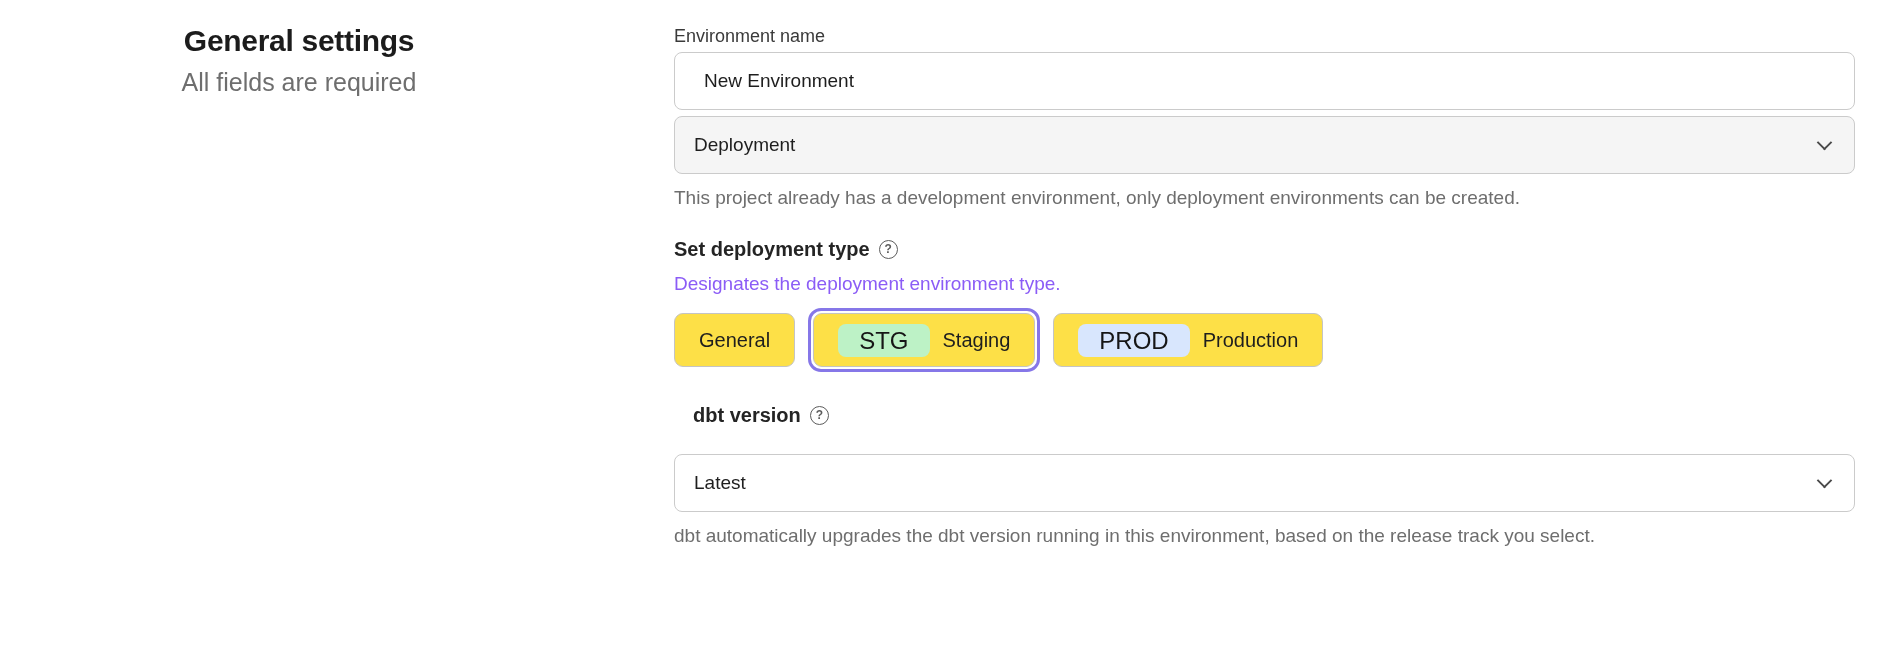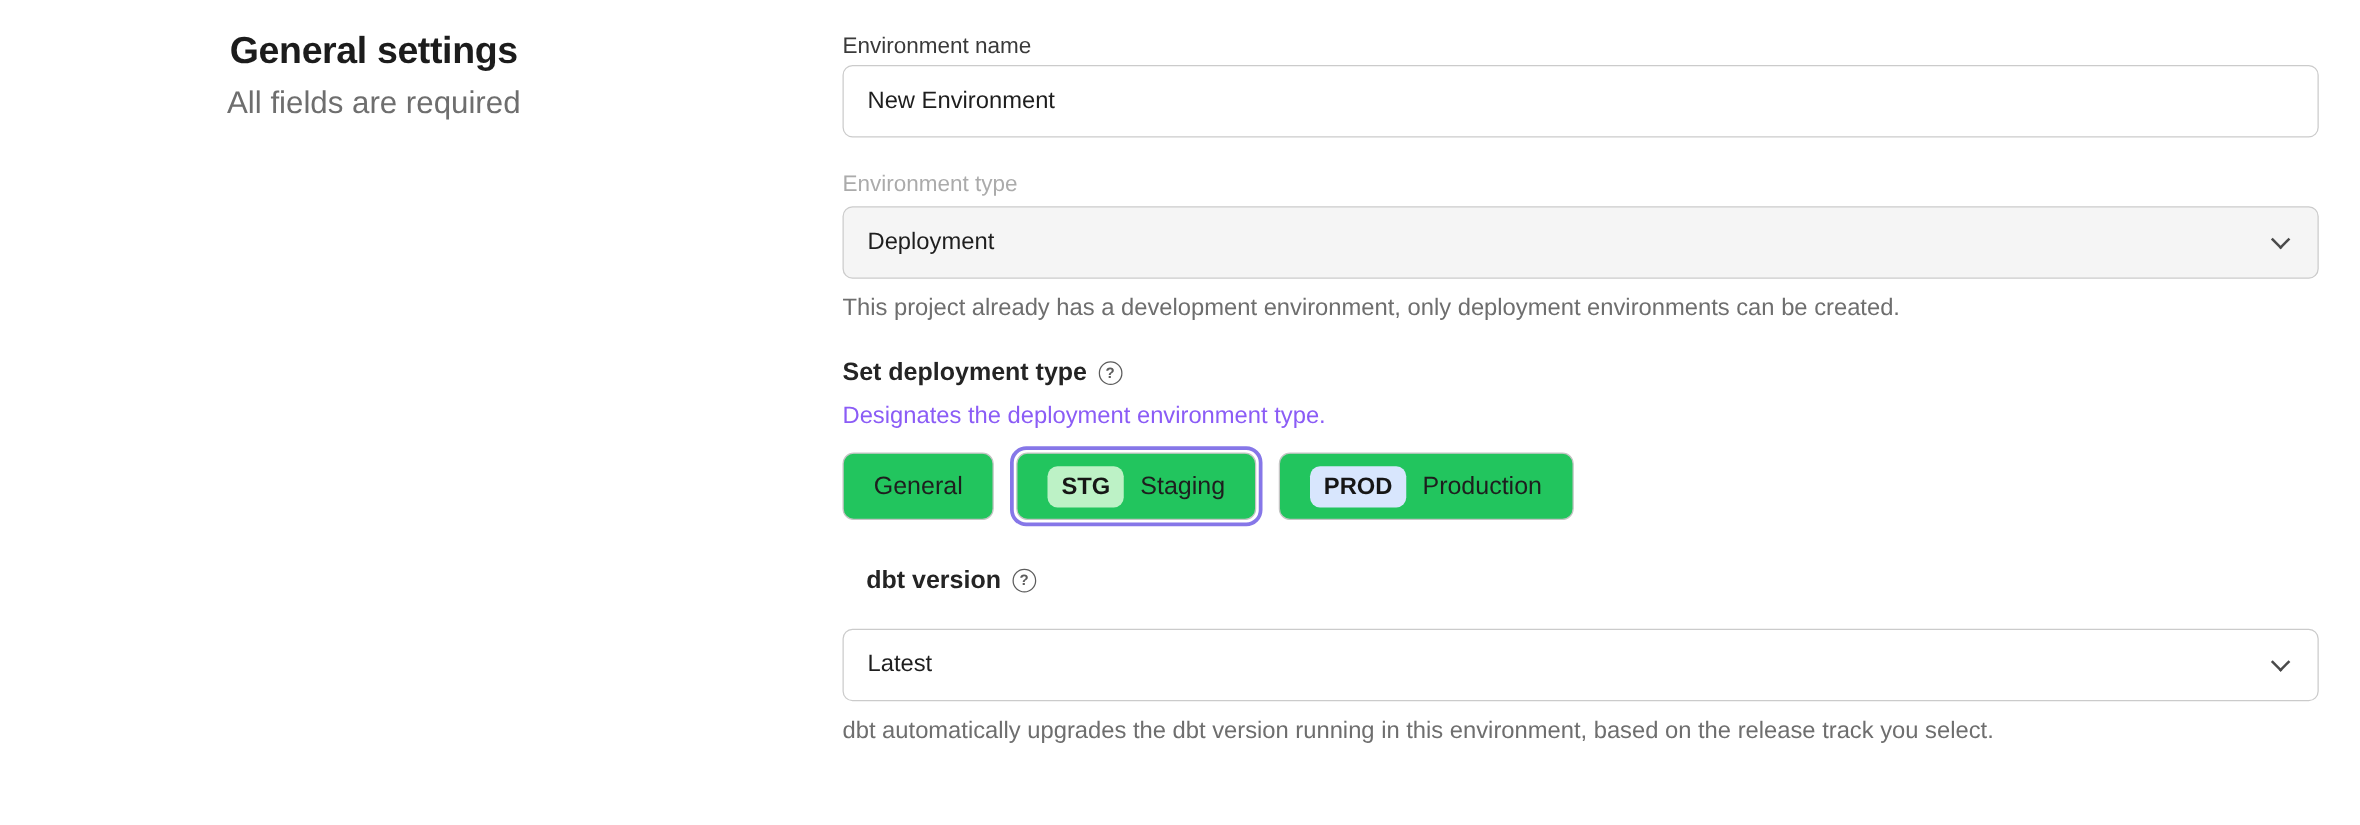--- a/index.html
+++ b/index.html
@@ -42,21 +42,21 @@
   .field-label.disabled { color: #ababab; }
 
   .text-input {
     display: block;
     width: 100%;
     height: 58px;
     margin-top: 4px;
     border: 1px solid #cbcbcb;
     border-radius: 8px;
     background: #ffffff;
-    padding: 0 19px;
+    padding: 0 29px;
     font-family: "Liberation Sans", sans-serif;
     font-size: 19px;
     color: #1e1e1e;
     outline: none;
   }
 
   .select {
     position: relative;
     display: flex;
     align-items: center;
@@ -127,41 +127,41 @@
     display: flex;
     align-items: center;
     gap: 13px;
   }
   .opt-btn {
     display: inline-flex;
     align-items: center;
     gap: 13px;
     height: 54px;
     padding: 0 24px;
-    background: #22c55e;
+    background: #fde047;
     border: 1px solid #c4c4c4;
     border-radius: 9px;
     font-family: "Liberation Sans", sans-serif;
     font-size: 20px;
     font-weight: 500;
     color: #1e1e1e;
     cursor: pointer;
   }
   .opt-ring {
     border: 3px solid #8677e8;
     border-radius: 13px;
     padding: 2px;
     background: #ffffff;
   }
   .badge {
     display: inline-block;
-    padding: 5px 11px;
+    padding: 5px 21px;
     border-radius: 8px;
-    font-size: 19px;
-    font-weight: 700;
+    font-size: 24px;
+    font-weight: 400;
     color: #161616;
     line-height: 23px;
   }
   .badge-stg { background: #bdf2c6; }
   .badge-prod { background: #d8e6fd; }
 
   .check-row {
     margin-top: 28px;
     display: flex;
     align-items: center;
@@ -194,21 +194,20 @@
   <div class="intro">
     <h1>General settings</h1>
     <div class="subtitle">All fields are required</div>
   </div>
 
   <div class="form-col">
 
     <div class="field-label">Environment name</div>
     <input class="text-input" type="text" value="New Environment" style="">
 
-    <div class="field-label disabled mt-env-type">Environment type</div>
     <div class="select disabled" aria-disabled="true">
       <span>Deployment</span>
       <span class="chevron"></span>
     </div>
     <div class="helper">This project already has a development environment, only deployment environments can be created.</div>
 
     <div class="section-title">
       <span>Set deployment type</span>
       <span class="help-icon">?</span>
     </div>

